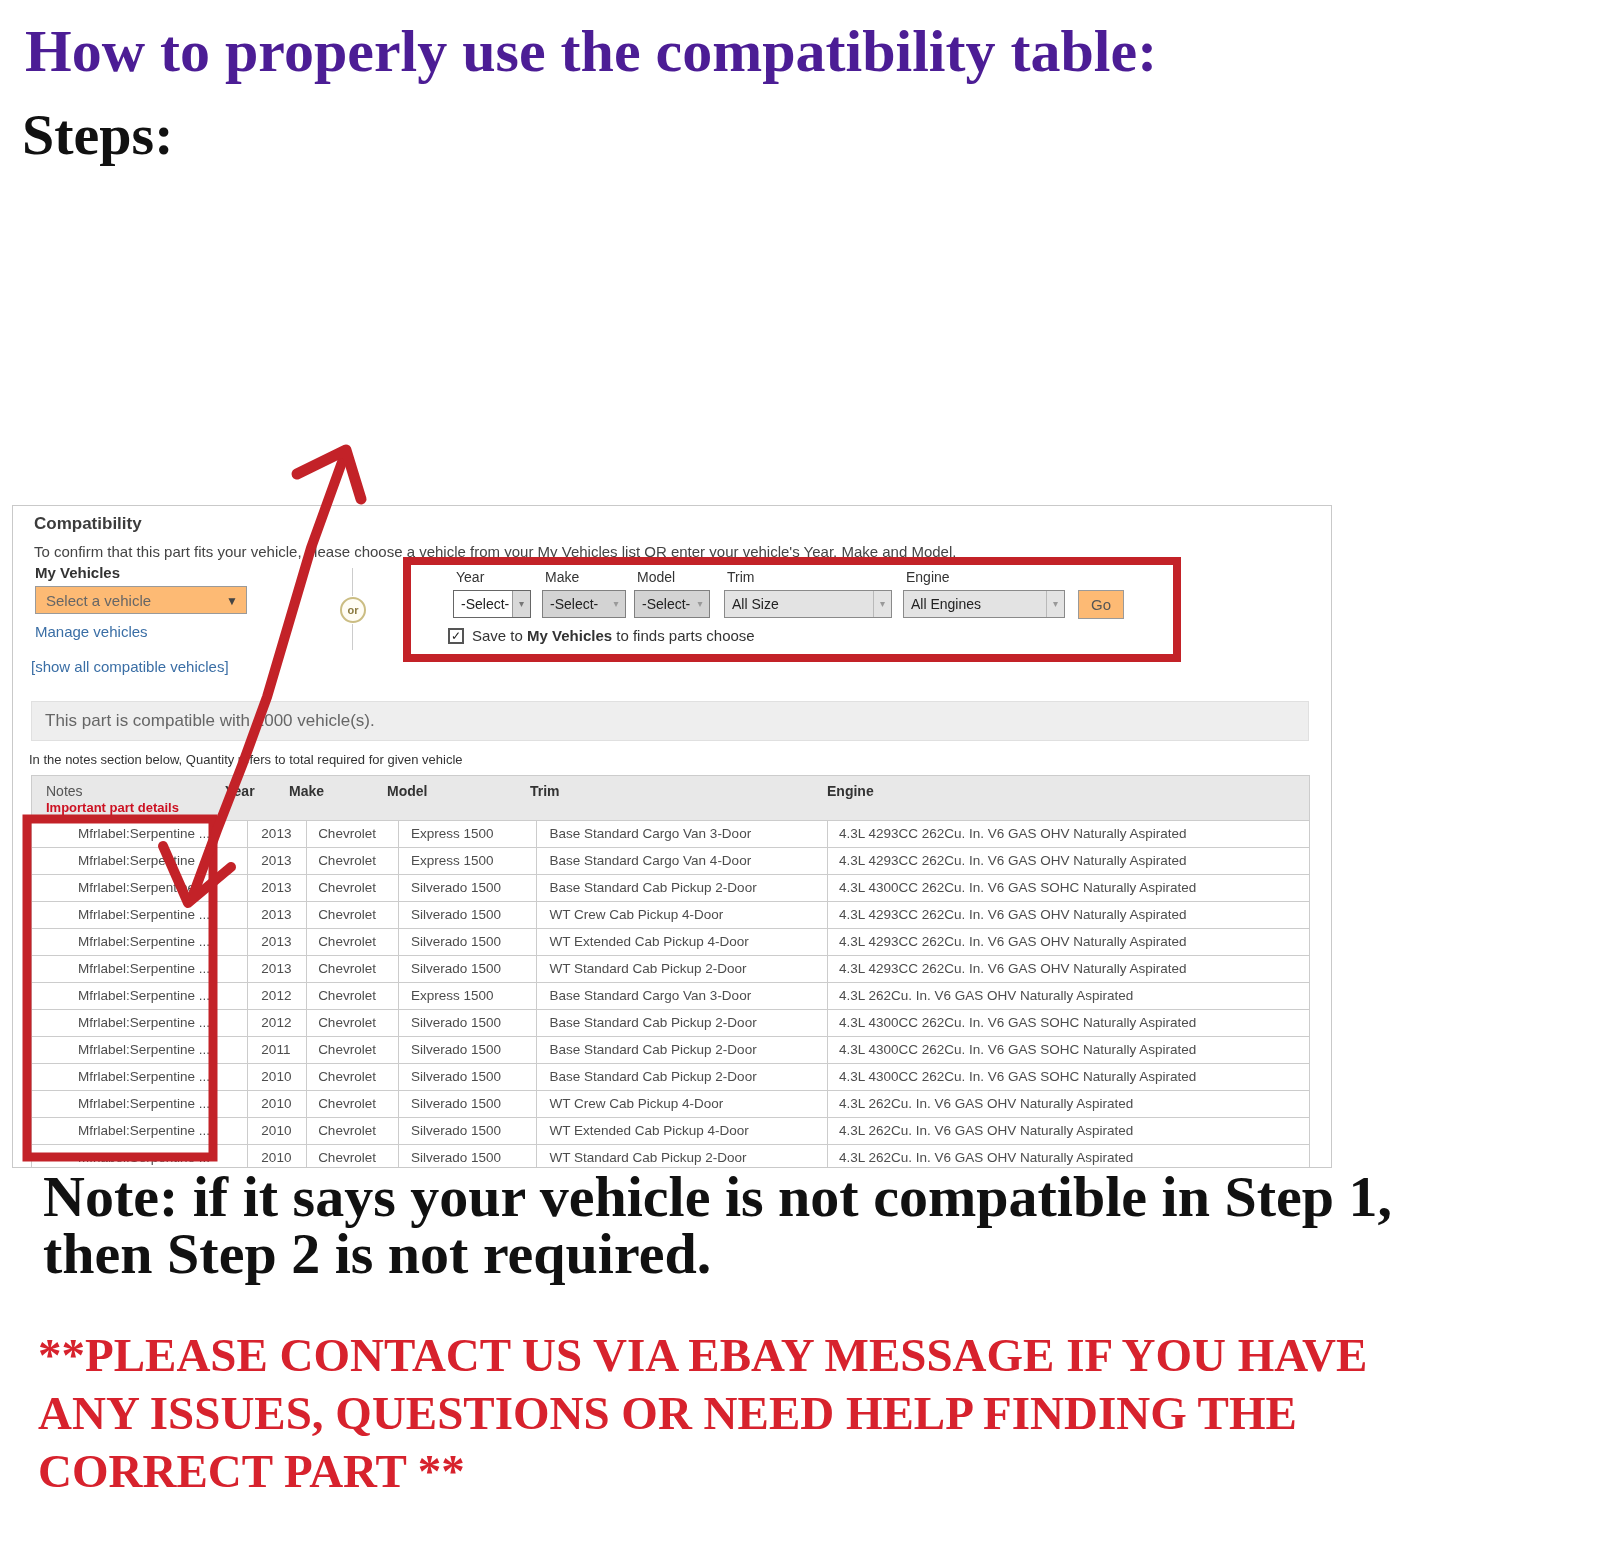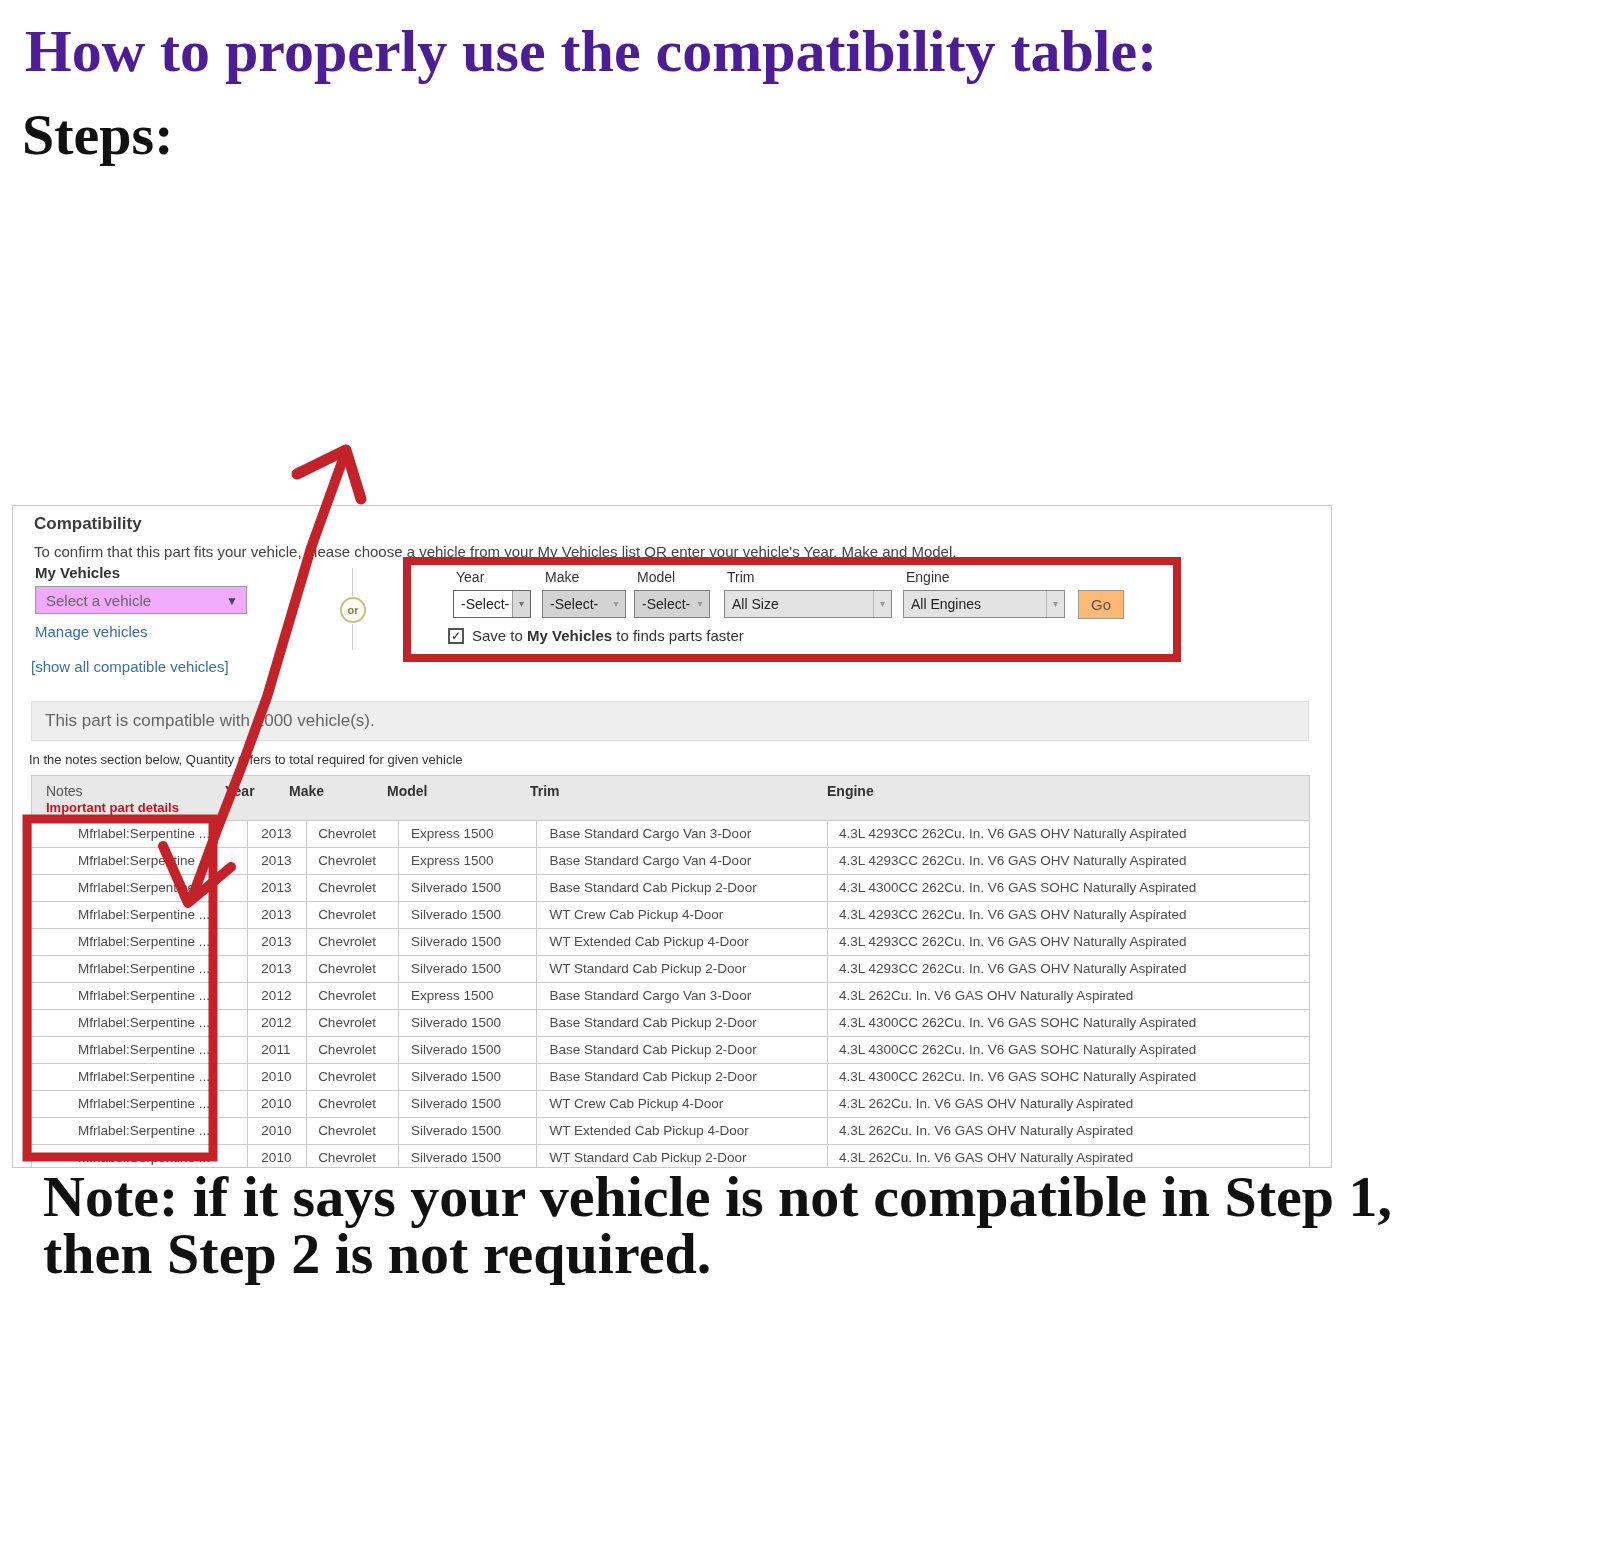--- a/index.html
+++ b/index.html
@@ -13,21 +13,21 @@
   .step2{position:absolute;left:22px;top:276px;font-size:45px;line-height:54px;color:#111;width:1420px;}
   .note-text{position:absolute;left:43px;top:1168px;font-size:58px;line-height:57px;color:#111;width:1470px;}
   .contact-text{position:absolute;left:38px;top:1326px;font-size:47px;line-height:58px;color:#d7222d;width:1430px;}
   
   .widget{position:absolute;left:12px;top:505px;width:1318px;height:661px;background:#fff;
           border:1px solid #c9c9c9;overflow:hidden;color:#333;}
   .w-heading{position:absolute;left:21px;top:8px;font-size:17px;font-weight:bold;color:#3c3c3c;}
   .w-desc{position:absolute;left:21px;top:37px;font-size:15px;color:#444;}
   .mv-label{position:absolute;left:22px;top:58px;font-size:15px;font-weight:bold;color:#333;}
   .mv-select{position:absolute;left:22px;top:80px;width:212px;height:28px;border:1px solid #9a9a9a;
-             background:#f0abfc;font-size:15px;color:#666;line-height:28px;padding-left:10px;box-sizing:border-box;cursor:pointer;}
+             background:#fdba74;font-size:15px;color:#666;line-height:28px;padding-left:10px;box-sizing:border-box;cursor:pointer;}
   .mv-select .caret{position:absolute;right:8px;top:0;font-size:12px;color:#444;}
   .link{position:absolute;font-size:15px;color:#3a6ea5;text-decoration:none;cursor:pointer;}
   .manage{left:22px;top:117px;}
   .showall{left:18px;top:152px;}
   .or-rule{position:absolute;left:339px;width:1px;background:#ccc;}
   .or-rule.top{top:62px;height:28px;}
   .or-rule.bot{top:118px;height:26px;}
   .or-circle{position:absolute;left:327px;top:91px;width:22px;height:22px;border:2px solid #cbbd83;
              border-radius:50%;background:#fffdf5;color:#8c7b42;font-size:11px;font-weight:bold;
              text-align:center;line-height:22px;}
@@ -122,21 +122,21 @@
     </div>
     <div class="flabel" style="left:893px">Engine</div>
     <div class="fselect sel-light" style="left:890px;width:162px">
       <span class="fval">All Engines</span>
       <span class="fcaret">▾</span>
     </div>
     <div class="go-btn">Go</div>
 
     <div class="save-row">
       <span class="checkbox"><span>✓</span></span>
-      <span class="save-label"><span>Save to </span><b>My Vehicles</b><span> to finds parts faster</span></span>
+      <span class="save-label"><span>Save to </span><b>My Vehicles</b><span> to finds parts choose</span></span>
     </div>
 
     <a class="link showall">[show all compatible vehicles]</a>
 
     <div class="banner">This part is compatible with 1000 vehicle(s).</div>
     <div class="hint">In the notes section below, Quantity refers to total required for given vehicle</div>
 
     <div class="ctable">
       <div class="thead">
         <div class="th th-notes"><span>Notes</span><span class="imp">Important part details</span></div>
@@ -263,14 +263,15 @@
     <rect x="27" y="819" width="186" height="338" fill="none" stroke="#c32228" stroke-width="9"></rect>
 
     <path d="M346,451 L311,548 L267,697 L243,763 L217,830 L192,898" fill="none" stroke="#c32228" stroke-width="10" stroke-linecap="round" stroke-linejoin="round"></path>
 
     <path d="M297,474 L346,450 L361,499" fill="none" stroke="#c32228" stroke-width="11" stroke-linecap="round" stroke-linejoin="round"></path>
 
     <path d="M163,846 L188,903 L231,867" fill="none" stroke="#c32228" stroke-width="10" stroke-linecap="round" stroke-linejoin="round"></path>
   </svg>
 
   <div class="serif note-text">Note: if it says your vehicle is not compatible in Step 1, then Step 2 is not required.</div>
+  <div class="serif contact-text">**PLEASE CONTACT US VIA EBAY MESSAGE IF YOU HAVE ANY ISSUES, QUESTIONS OR NEED HELP FINDING THE CORRECT PART **</div>
 
 </div>
 
 </body></html>

